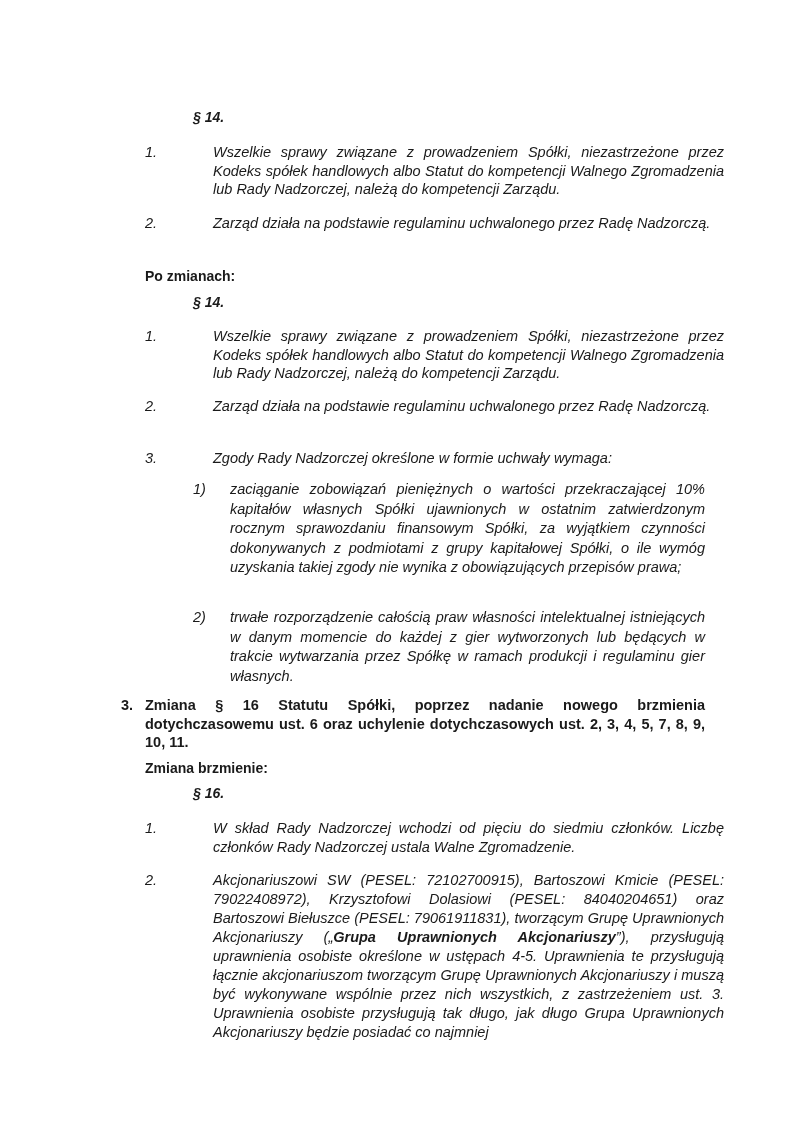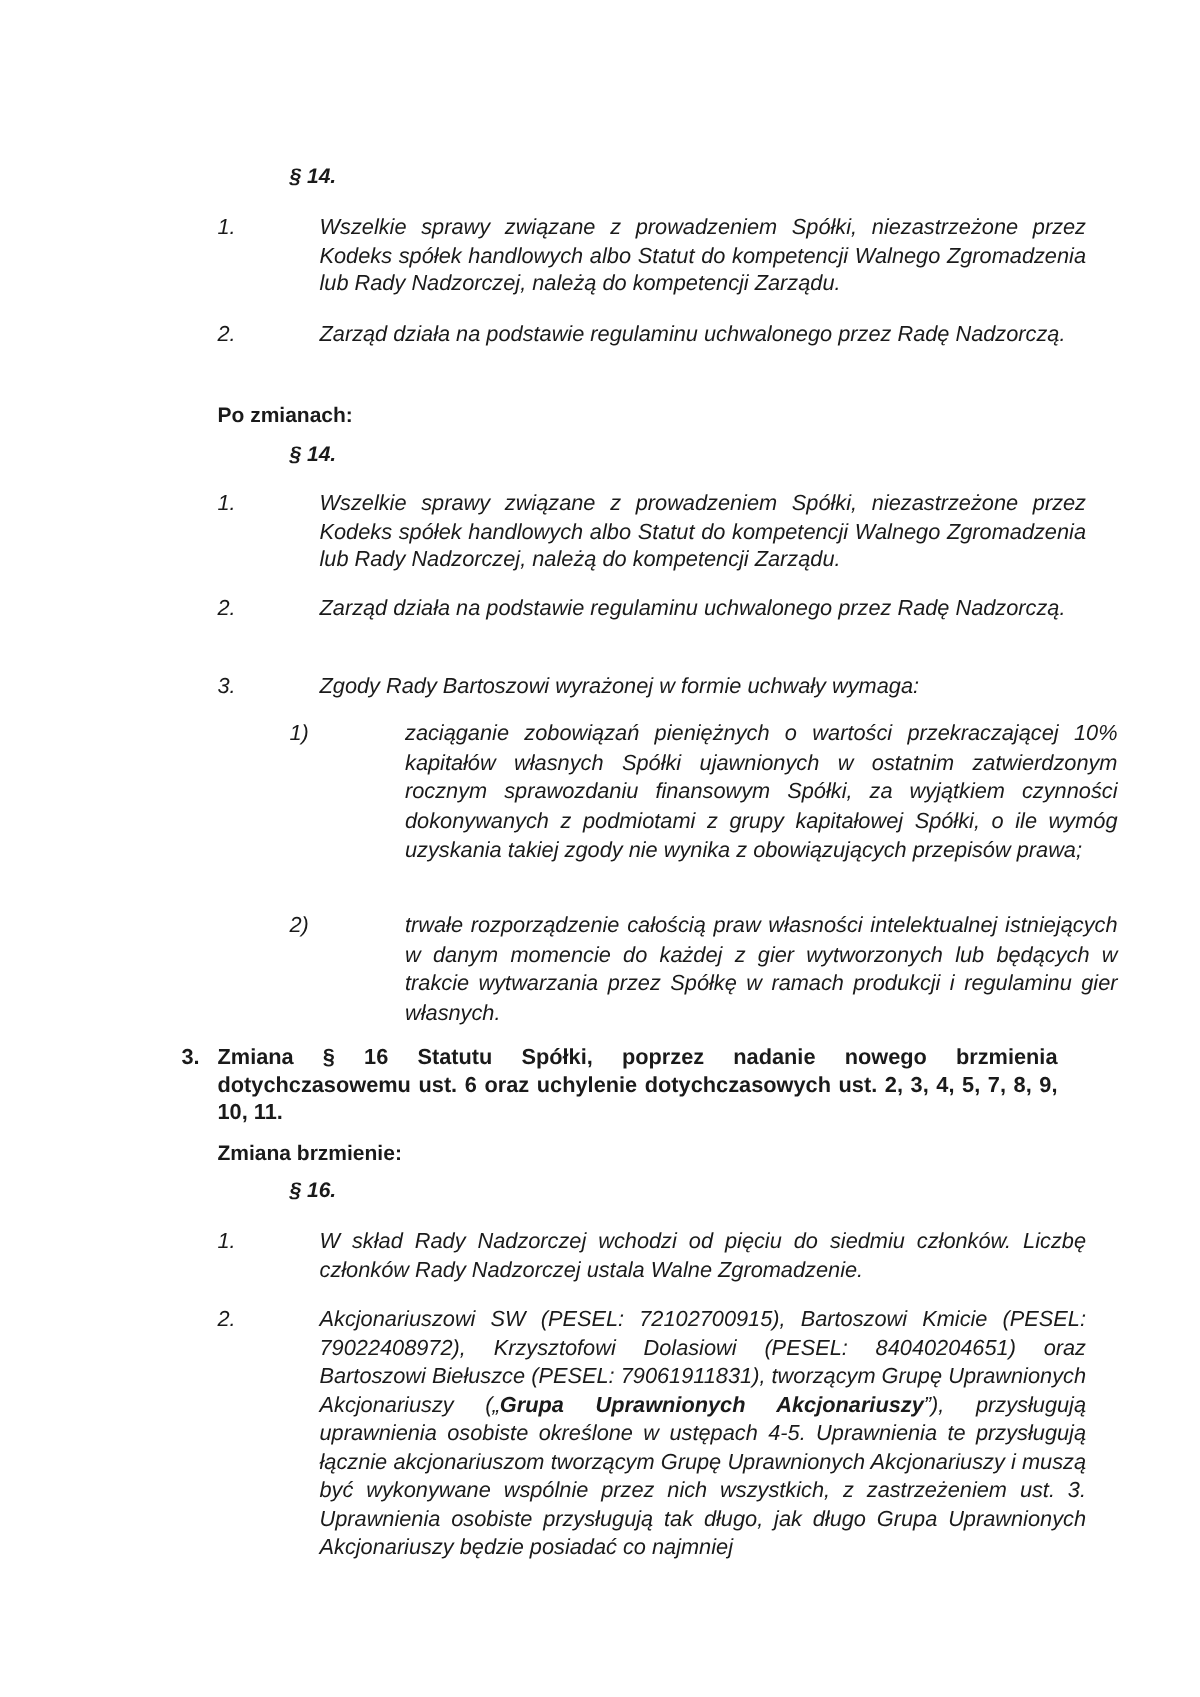--- a/index.html
+++ b/index.html
@@ -6,21 +6,21 @@
   body { width: 800px; height: 1131px; position: relative; overflow: hidden;
          font-family: "Liberation Sans", "DejaVu Sans", sans-serif; color: #1a1a1a; }
   .page { position: absolute; left: 0; top: 12px; width: 664px; height: 1131px; }
   .para-heading { position: absolute; left: 193px; font-size: 14px; font-style: italic; font-weight: bold; }
   .label-bold { position: absolute; left: 145px; font-size: 14px; font-weight: bold; }
   .item { position: absolute; left: 145px; width: 560px; font-size: 14.5px; font-style: italic; line-height: 18.5px; }
   .item .num { position: absolute; left: 0; top: 0; }
   .item .txt { position: absolute; left: 48px; width: 511px; text-align: justify; text-align-last: left; margin-left: 20px; }
   .sub { position: absolute; left: 193px; width: 512px; font-size: 14.5px; font-style: italic; line-height: 19.5px; }
   .sub .num { position: absolute; left: 0; top: 0; }
-  .sub .txt { position: absolute; left: 37px; width: 475px; text-align: justify; text-align-last: left; margin-left: 40px; }
+  .sub .txt { position: absolute; left: 37px; width: 475px; text-align: justify; text-align-last: left; }
   .section { position: absolute; left: 121px; width: 584px; font-size: 14.5px; font-weight: bold; line-height: 18.5px; }
   .section .num { position: absolute; left: 0; top: 0; }
   .section .txt { position: absolute; left: 24px; width: 560px; text-align: justify; text-align-last: left; }
   b.inline-bold { font-weight: bold; }
 </style>
 </head>
 <body>
 
 <div class="page">
 
@@ -44,21 +44,21 @@
     <span class="txt">Wszelkie sprawy związane z prowadzeniem Spółki, niezastrzeżone przez Kodeks spółek handlowych albo Statut do kompetencji Walnego Zgromadzenia lub Rady Nadzorczej, należą do kompetencji Zarządu.</span>
   </div>
 
   <div class="item" style="top:385px;">
     <span class="num">2.</span>
     <span class="txt">Zarząd działa na podstawie regulaminu uchwalonego przez Radę Nadzorczą.</span>
   </div>
 
   <div class="item" style="top:437px;">
     <span class="num">3.</span>
-    <span class="txt">Zgody Rady Bartoszowi wyrażonej w formie uchwały wymaga:</span>
+    <span class="txt">Zgody Rady Nadzorczej określone w formie uchwały wymaga:</span>
   </div>
 
   <div class="sub" style="top:468px;">
     <span class="num">1)</span>
     <span class="txt">zaciąganie zobowiązań pieniężnych o wartości przekraczającej 10% kapitałów własnych Spółki ujawnionych w ostatnim zatwierdzonym rocznym sprawozdaniu finansowym Spółki, za wyjątkiem czynności dokonywanych z podmiotami z grupy kapitałowej Spółki, o ile wymóg uzyskania takiej zgody nie wynika z obowiązujących przepisów prawa;</span>
   </div>
 
   <div class="sub" style="top:596px;">
     <span class="num">2)</span>
     <span class="txt">trwałe rozporządzenie całością praw własności intelektualnej istniejących w danym momencie do każdej z gier wytworzonych lub będących w trakcie wytwarzania przez Spółkę w ramach produkcji i regulaminu gier własnych.</span>

